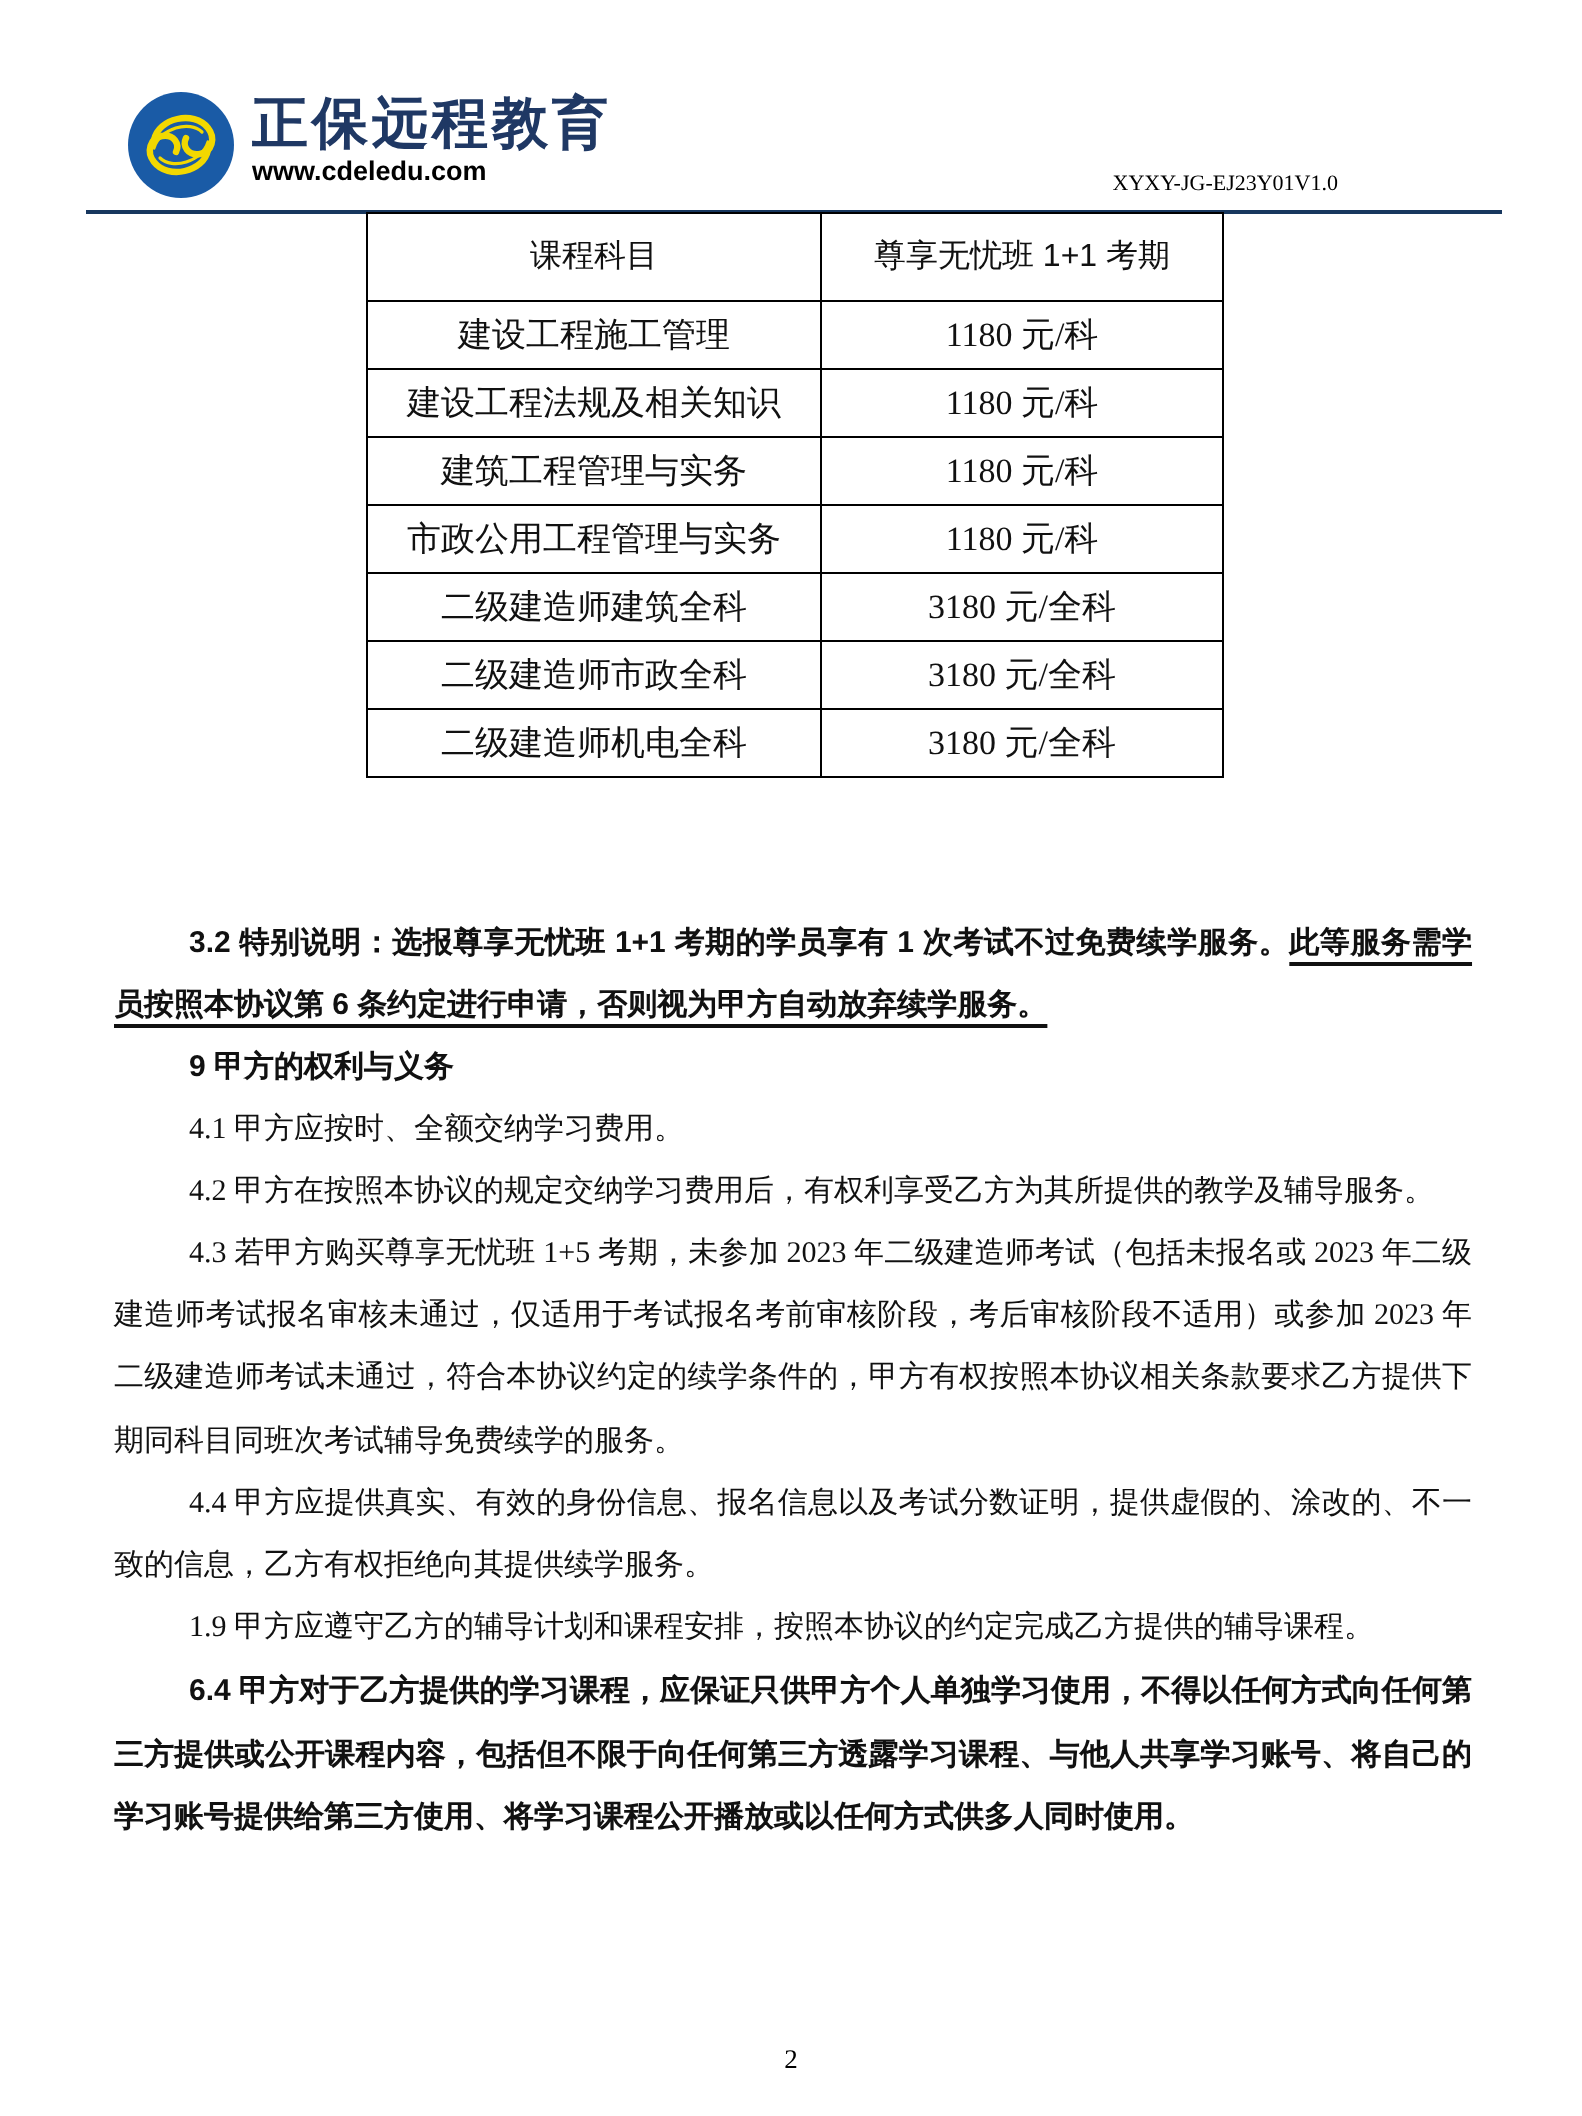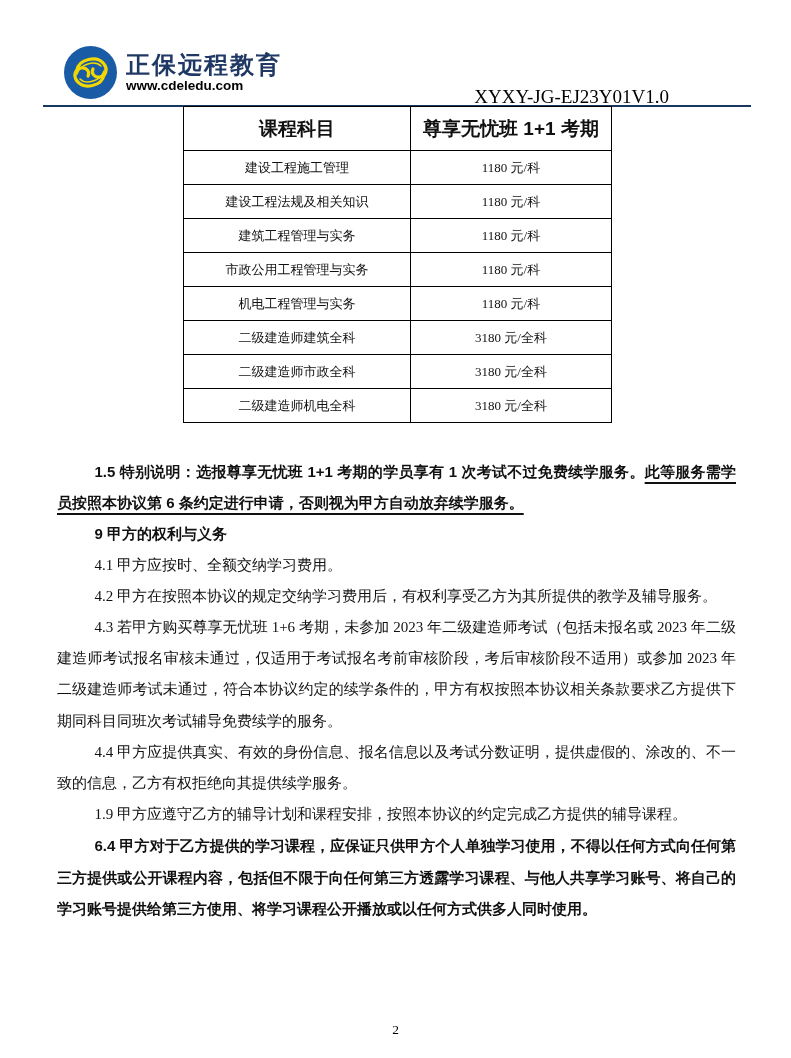--- a/index.html
+++ b/index.html
@@ -26,39 +26,39 @@
     position: absolute;
     left: 64px;
     top: 46px;
     display: flex;
     align-items: center;
     gap: 9px;
   }
   .logo-mark { width: 53px; height: 53px; display: block; }
   .brand-text { display: flex; flex-direction: column; justify-content: center; }
   .brand-name {
-    font-family: Liberation Sans, sans-serif;
+    font-family: Liberation Mono, monospace;
     font-weight: bold;
-    font-size: 24px;
+    font-size: 28px;
     line-height: 25px;
     letter-spacing: 2px;
     color: #1F3864;
   }
   .brand-url {
     font-family: "Liberation Sans", "DejaVu Sans", sans-serif;
     font-weight: bold;
     font-size: 13.5px;
     line-height: 17px;
     color: #000000;
   }
   .doc-code {
     position: absolute;
     right: 122px;
     top: 86px;
-    font-size: 19px;
+    font-size: 11px;
     font-family: "Liberation Serif", "DejaVu Serif", serif;
     color: #000;
   }
   .header-rule {
     position: absolute;
     left: 43px;
     top: 105px;
     width: 708px;
     height: 2px;
     background: var(--navy);
@@ -75,27 +75,27 @@
   }
   .price-table th, .price-table td {
     border: 1.5px solid #000;
     text-align: center;
     vertical-align: middle;
     padding: 0 4px;
   }
   .price-table th {
     height: 44px;
     font-family: "Liberation Sans", "DejaVu Sans", sans-serif;
-    font-weight: bold;
-    font-size: 19px;
+    font-weight: normal;
+    font-size: 16px;
   }
   .price-table td {
     height: 34px;
     font-family: "Liberation Serif", "DejaVu Serif", serif;
-    font-size: 13px;
+    font-size: 17px;
     font-weight: normal;
   }
   .price-table col.c1 { width: 227px; }
   .price-table col.c2 { width: 201px; }
 
   
   .body-text {
     position: absolute;
     left: 57px;
     top: 456px;
@@ -174,48 +174,44 @@
     <tr>
       <td class="c1">建筑工程管理与实务</td>
       <td class="c2">1180 元/科</td>
     </tr>
 
     <tr>
       <td class="c1">市政公用工程管理与实务</td>
       <td class="c2">1180 元/科</td>
     </tr>
 
-    <tr>
-      <td class="c1">机电工程管理与实务</td>
-      <td class="c2">1180 元/科</td>
-    </tr>
 
     <tr>
       <td class="c1">二级建造师建筑全科</td>
       <td class="c2">3180 元/全科</td>
     </tr>
 
     <tr>
       <td class="c1">二级建造师市政全科</td>
       <td class="c2">3180 元/全科</td>
     </tr>
 
     <tr>
       <td class="c1">二级建造师机电全科</td>
       <td class="c2">3180 元/全科</td>
     </tr>
   </tbody>
   </table>
 
   <div class="body-text">
-    <p class="bold-hei"><span>1.5 特别说明：选报尊享无忧班 1+1 考期的学员享有 1 次考试不过免费续学服务。</span><span class="underlined">此等服务需学员按照本协议第 6 条约定进行申请，否则视为甲方自动放弃续学服务。</span></p>
+    <p class="bold-hei"><span>3.2 特别说明：选报尊享无忧班 1+1 考期的学员享有 1 次考试不过免费续学服务。</span><span class="underlined">此等服务需学员按照本协议第 6 条约定进行申请，否则视为甲方自动放弃续学服务。</span></p>
     <p class="bold-hei">9 甲方的权利与义务</p>
     <p>4.1 甲方应按时、全额交纳学习费用。</p>
     <p>4.2 甲方在按照本协议的规定交纳学习费用后，有权利享受乙方为其所提供的教学及辅导服务。</p>
-    <p>4.3 若甲方购买尊享无忧班 1+6 考期，未参加 2023 年二级建造师考试（包括未报名或 2023 年二级建造师考试报名审核未通过，仅适用于考试报名考前审核阶段，考后审核阶段不适用）或参加 2023 年二级建造师考试未通过，符合本协议约定的续学条件的，甲方有权按照本协议相关条款要求乙方提供下期同科目同班次考试辅导免费续学的服务。</p>
+    <p>4.3 若甲方购买尊享无忧班 1+5 考期，未参加 2023 年二级建造师考试（包括未报名或 2023 年二级建造师考试报名审核未通过，仅适用于考试报名考前审核阶段，考后审核阶段不适用）或参加 2023 年二级建造师考试未通过，符合本协议约定的续学条件的，甲方有权按照本协议相关条款要求乙方提供下期同科目同班次考试辅导免费续学的服务。</p>
     <p>4.4 甲方应提供真实、有效的身份信息、报名信息以及考试分数证明，提供虚假的、涂改的、不一致的信息，乙方有权拒绝向其提供续学服务。</p>
     <p>1.9 甲方应遵守乙方的辅导计划和课程安排，按照本协议的约定完成乙方提供的辅导课程。</p>
     <p class="bold-hei">6.4 甲方对于乙方提供的学习课程，应保证只供甲方个人单独学习使用，不得以任何方式向任何第三方提供或公开课程内容，包括但不限于向任何第三方透露学习课程、与他人共享学习账号、将自己的学习账号提供给第三方使用、将学习课程公开播放或以任何方式供多人同时使用。</p>
   </div>
 
   <div class="page-number">2</div>
 
 </div>
 
 </body></html>

